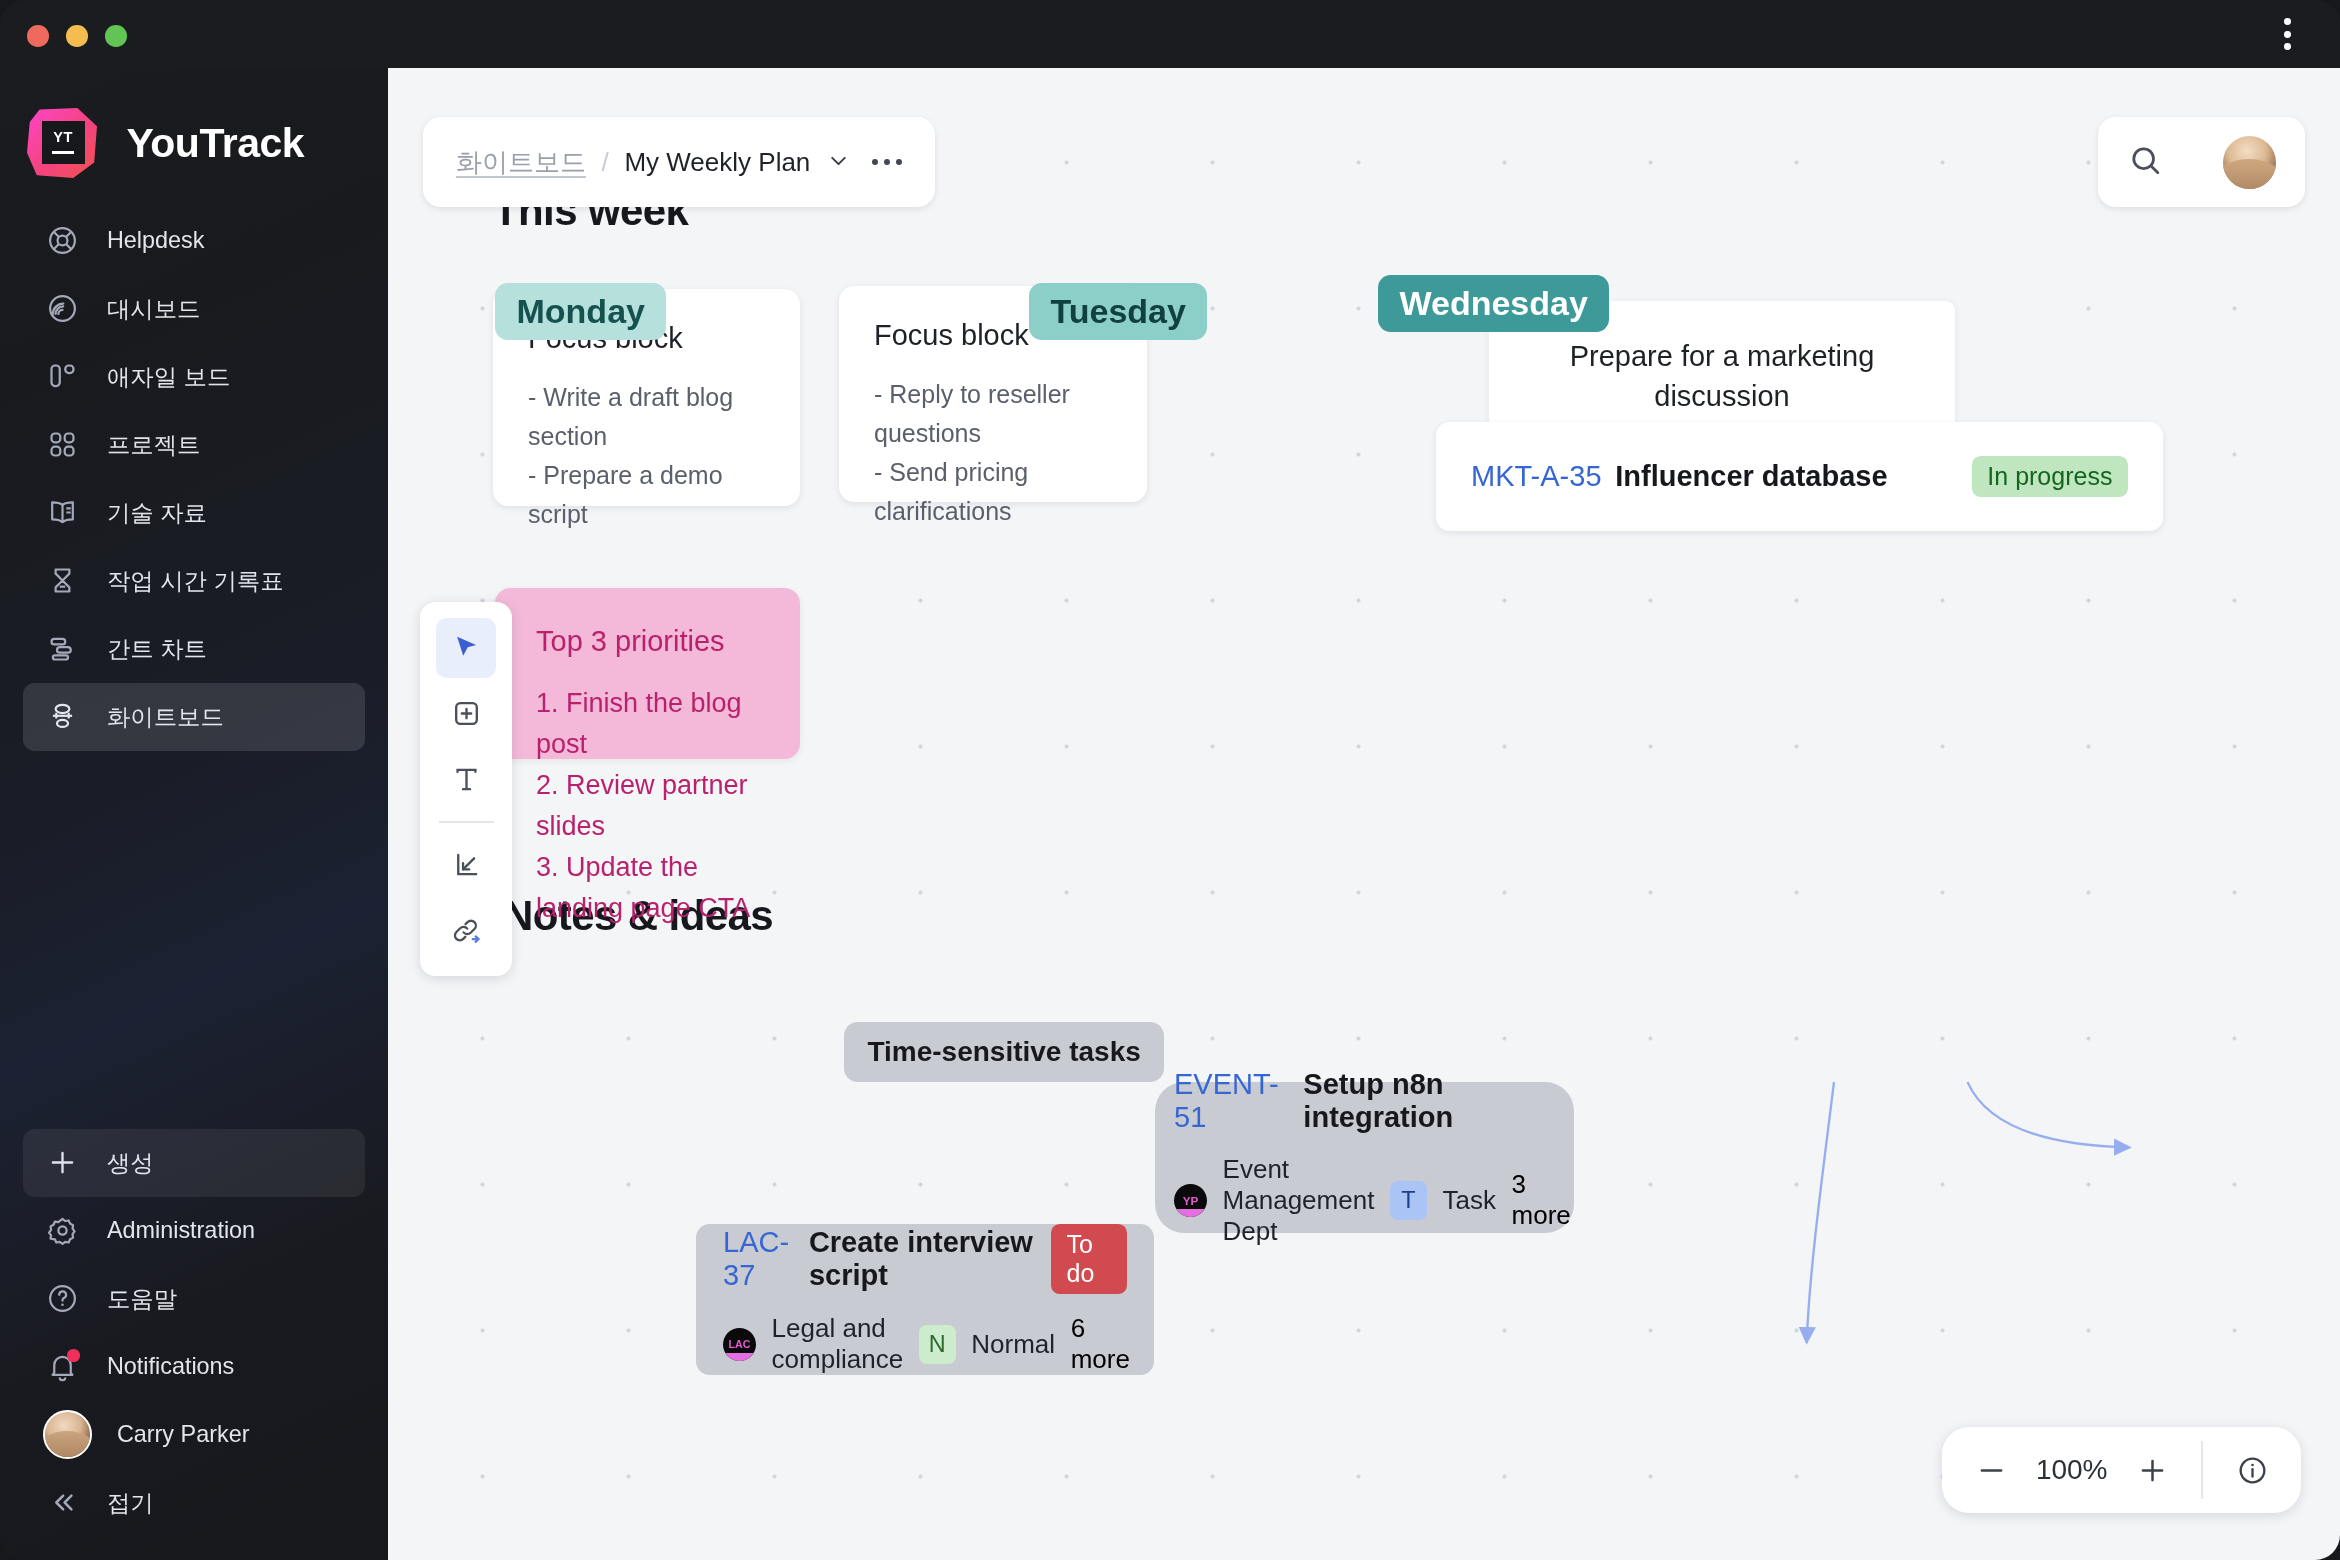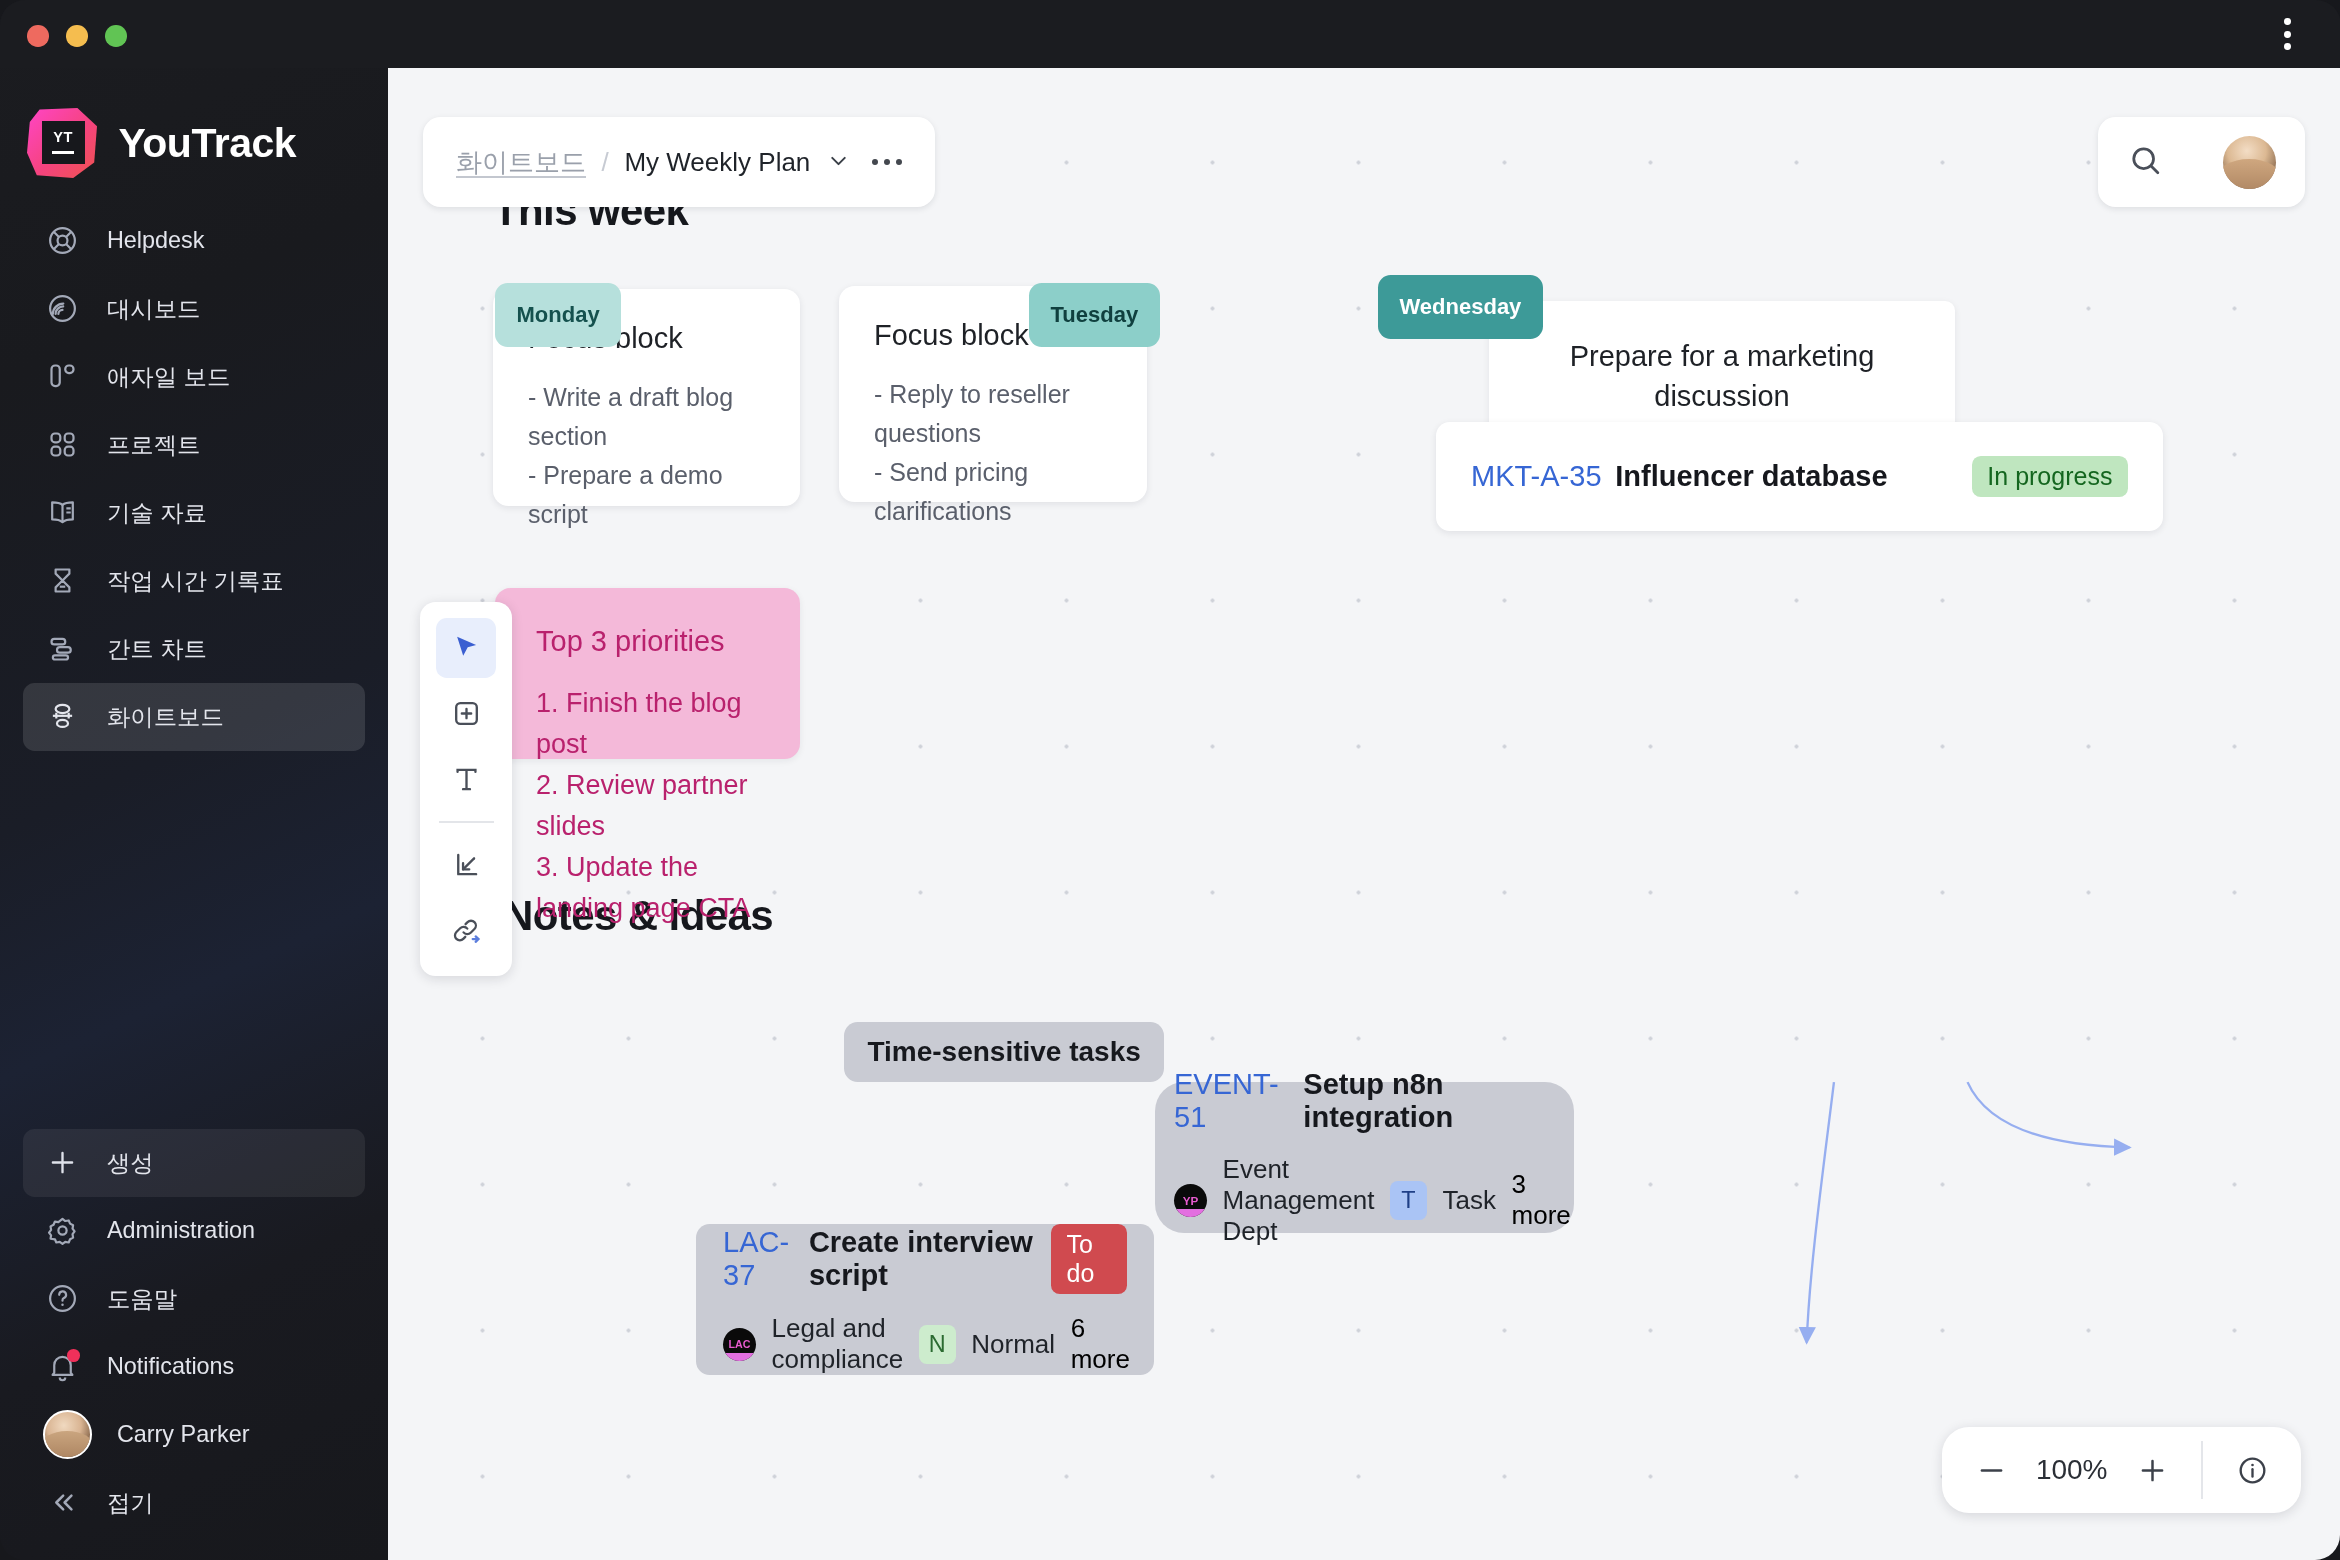--- a/index.html
+++ b/index.html
@@ -52,21 +52,21 @@
     background: linear-gradient(135deg, #ff45c8 0%, #f5437e 55%, #ef5350 100%);
     clip-path: polygon(18% 2%, 72% 0%, 100% 26%, 96% 78%, 66% 100%, 14% 96%, 0% 64%, 4% 20%);
   }
   #logo-mark .sq {
     position: absolute; left: 14.6px; top: 12.7px; width: 43px; height: 43px;
     background: #17181c;
     display: flex; flex-direction: column; align-items: center; justify-content: center;
   }
   #logo-mark .yt { color:#fff; font-size: 14.6px; font-weight: 700; letter-spacing: 0.5px; line-height: 1; }
   #logo-mark .bar { width: 21.5px; height: 2.9px; background: #fff; margin-top: 6.8px; }
-  #brand-name { color: #fff; font-size: 41px; font-weight: 700; letter-spacing: -0.5px; }
+  #brand-name { color: #fff; font-size: 41px; font-weight: 700; letter-spacing: -0.5px; margin-left: 8px; }
 
   .nav-list { margin-top: 21.5px; }
   .nav-item {
     display: flex; align-items: center; gap: 25px;
     height: 68px; margin: 0 23.4px; padding: 0 19.5px;
     border-radius: 11.7px;
     color: #e3e5ec; font-size: 23.4px;
     cursor: pointer;
   }
   .nav-item.active { background: rgba(255,255,255,0.12); }
@@ -158,23 +158,23 @@
   .tool.active { background: #e8eefc; }
   .tool-sep { width: 55px; height: 2px; background: #e3e5e9; margin: 5.9px 0; }
 
   
   .board-heading {
     position: absolute; color: #16181d; font-size: 42px; font-weight: 700; letter-spacing: -0.6px;
   }
 
   
   .day-chip {
-    position: absolute; height: 64px; padding: 0 21.5px;
+    position: absolute; height: 57px; padding: 0 21.5px;
     display: flex; align-items: center;
-    border-radius: 12.7px; font-size: 22px; font-weight: 700;
+    border-radius: 12.7px; font-size: 34px; font-weight: 700;
     z-index: 12;
   }
 
   
   .note-card {
     position: absolute; background: #fff; border-radius: 15.6px;
     box-shadow: 0 2px 7.8px rgba(20,25,40,.09);
     padding: 33px 35px;
     z-index: 10;
   }

